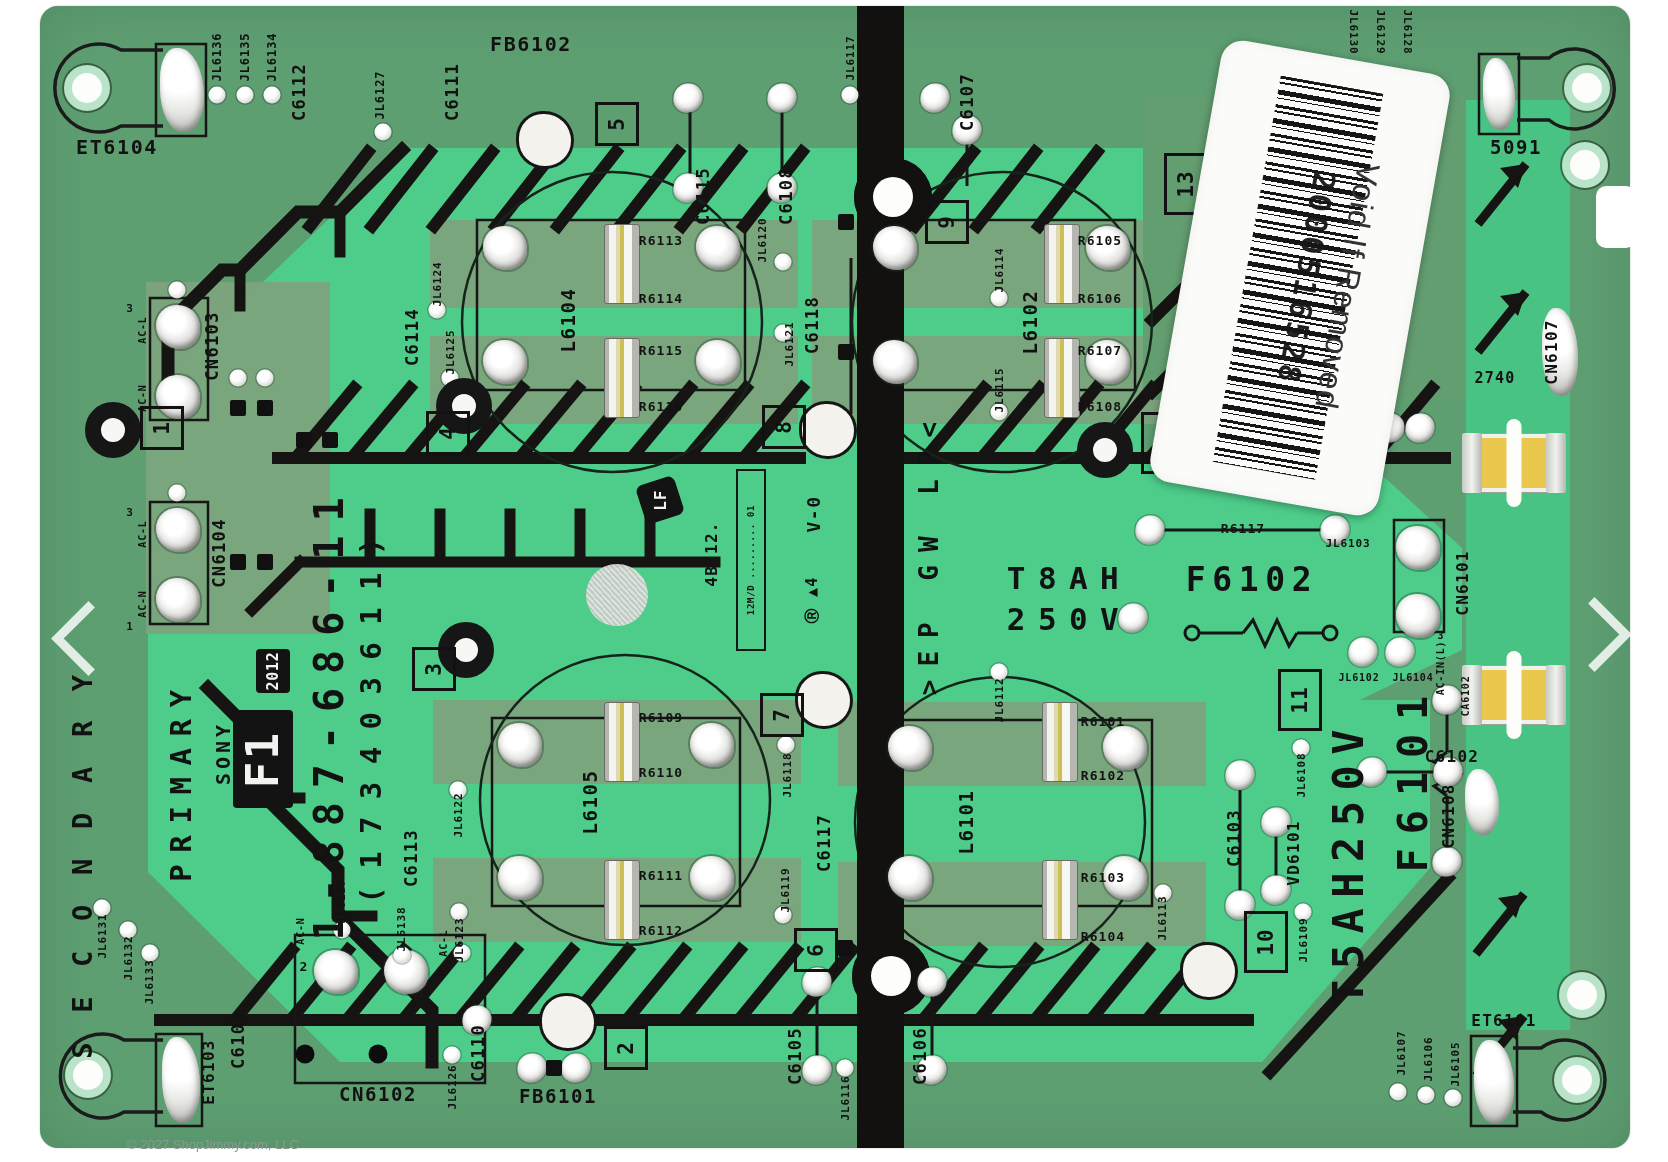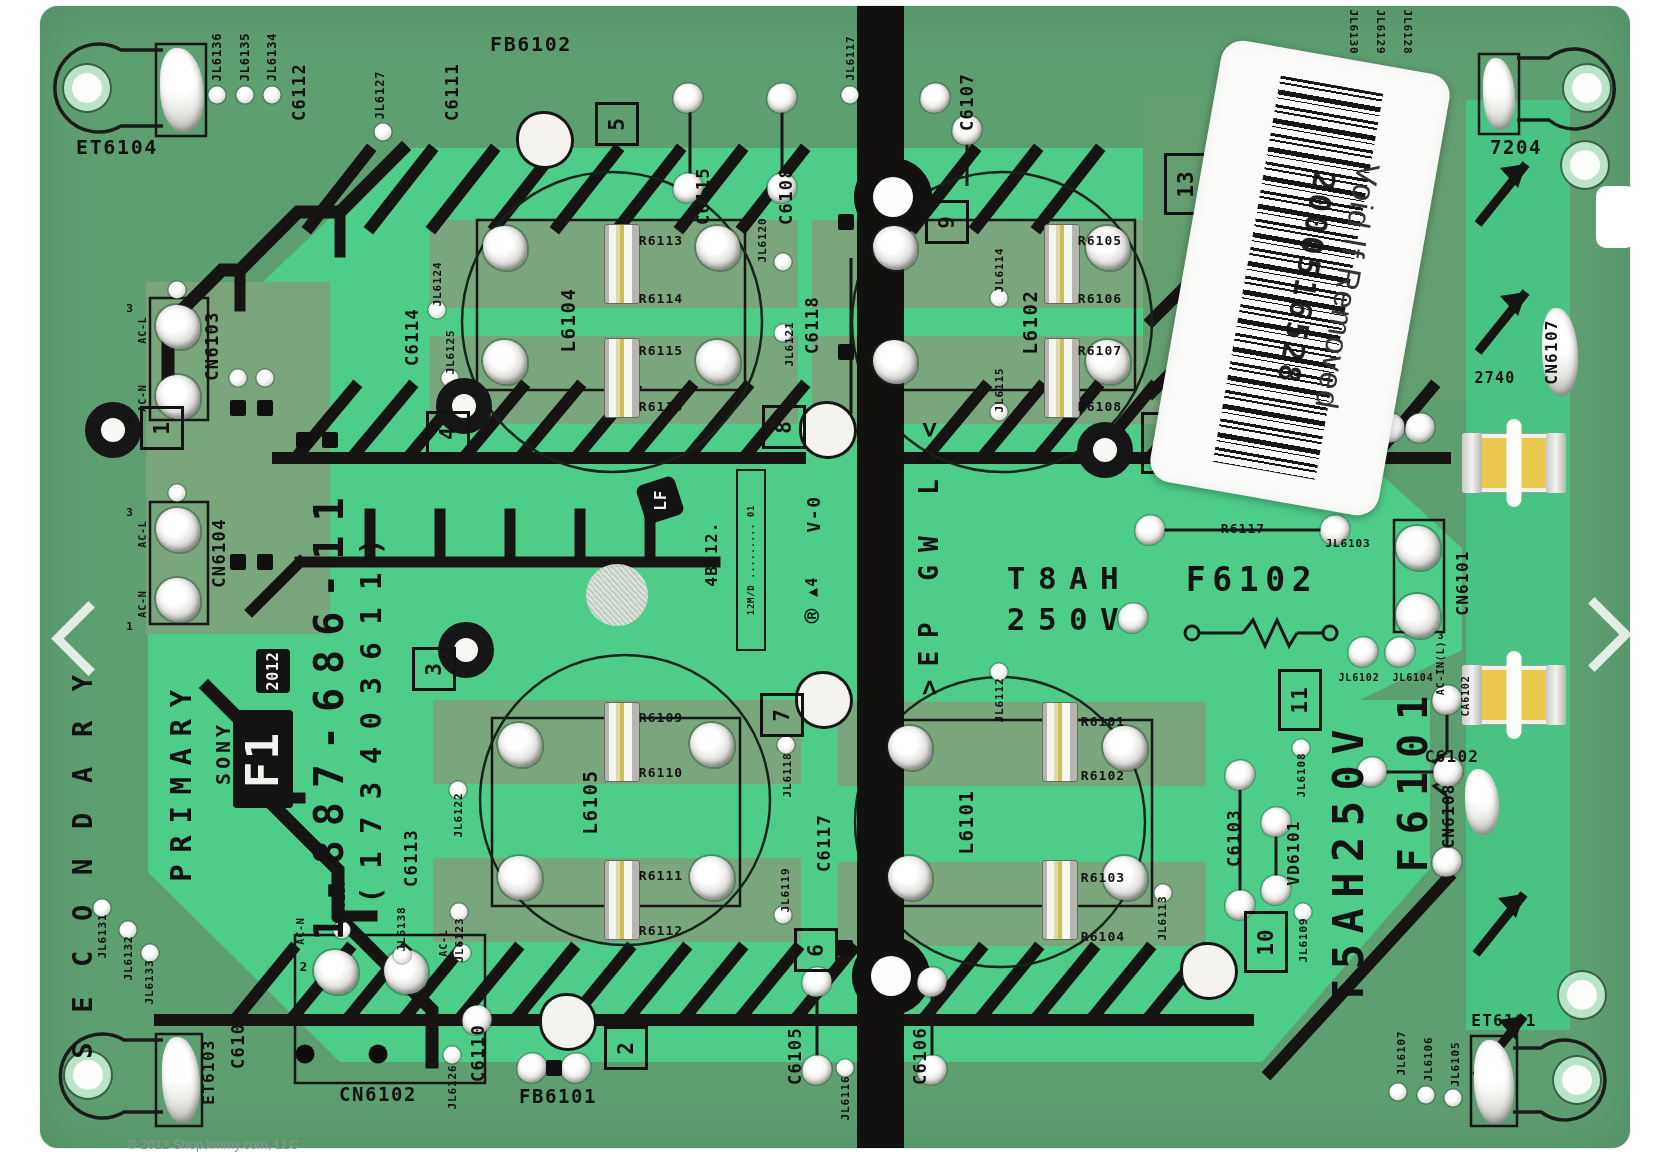--- a/index.html
+++ b/index.html
@@ -200,21 +200,21 @@
   <div class="blkbox" id="lfmark" style="left:660px;top:500px;">
     <span>LF</span>
   </div>
 
   <div id="sticker">
     <span class="serial">2000516528</span>
     <div class="code"></div>
     <span class="warn">Void If Removed</span>
   </div>
 
-  <div id="wm">© 2012 ShopJimmy.com, LLC</div>
+  <div id="wm">© 2027 ShopJimmy.com, LLC</div>
   <div class="chev" id="prev"></div>
   <div class="chev" id="next"></div>
 <div class="lbl" style="left: 117px; top: 147px; font-size: 20px;">ET6104</div>
     <div class="lbl r-v" style="left: 217px; top: 57px; font-size: 12px;">JL6136</div>
     <div class="lbl r-v" style="left: 245px; top: 57px; font-size: 12px;">JL6135</div>
     <div class="lbl r-v" style="left: 272px; top: 57px; font-size: 12px;">JL6134</div>
     <div class="lbl r-v" style="left: 299px; top: 92px; font-size: 17px;">C6112</div>
     <div class="lbl r-v" style="left: 380px; top: 95px; font-size: 12px;">JL6127</div>
     <div class="lbl r-v" style="left: 452px; top: 92px; font-size: 17px;">C6111</div>
     <div class="lbl" style="left: 531px; top: 44px; font-size: 20px;">FB6102</div>
@@ -237,21 +237,21 @@
     <div class="lbl" style="left: 1100px; top: 406px; font-size: 13px;">R6108</div>
     <div class="lbl r-v" style="left: 412px; top: 337px; font-size: 17px;">C6114</div>
     <div class="lbl r-v" style="left: 437px; top: 284px; font-size: 11px;">JL6124</div>
     <div class="lbl r-v" style="left: 450px; top: 352px; font-size: 11px;">JL6125</div>
     <div class="lbl r-v" style="left: 812px; top: 325px; font-size: 17px;">C6118</div>
     <div class="lbl r-v" style="left: 789px; top: 344px; font-size: 11px;">JL6121</div>
     <div class="lbl r-v" style="left: 1209px; top: 296px; font-size: 17px;">C6104</div>
     <div class="lbl" style="left: 1243px; top: 528px; font-size: 13px;">R6117</div>
     <div class="lbl" style="left: 1348px; top: 543px; font-size: 11px;">JL6103</div>
     <div class="lbl r-v" style="left: 1552px; top: 352px; font-size: 16px;">CN6107</div>
-    <div class="lbl" style="left: 1516px; top: 147px; font-size: 19px;">7204</div>
+    <div class="lbl" style="left: 1516px; top: 147px; font-size: 19px;">5091</div>
     <div class="lbl r-vd" style="left: 1353px; top: 32px; font-size: 11px;">JL6130</div>
     <div class="lbl r-vd" style="left: 1380px; top: 32px; font-size: 11px;">JL6129</div>
     <div class="lbl r-vd" style="left: 1407px; top: 32px; font-size: 11px;">JL6128</div>
     <div class="lbl r-v" style="left: 212px; top: 346px; font-size: 17px;">CN6103</div>
     <div class="lbl" style="left: 130px; top: 308px; font-size: 11px;">3</div>
     <div class="lbl r-v" style="left: 143px; top: 330px; font-size: 10px;">AC-L</div>
     <div class="lbl r-v" style="left: 143px; top: 398px; font-size: 10px;">AC-N</div>
     <div class="lbl" style="left: 130px; top: 420px; font-size: 11px;">1</div>
     <div class="lbl r-v" style="left: 219px; top: 553px; font-size: 17px;">CN6104</div>
     <div class="lbl" style="left: 130px; top: 512px; font-size: 11px;">3</div>

